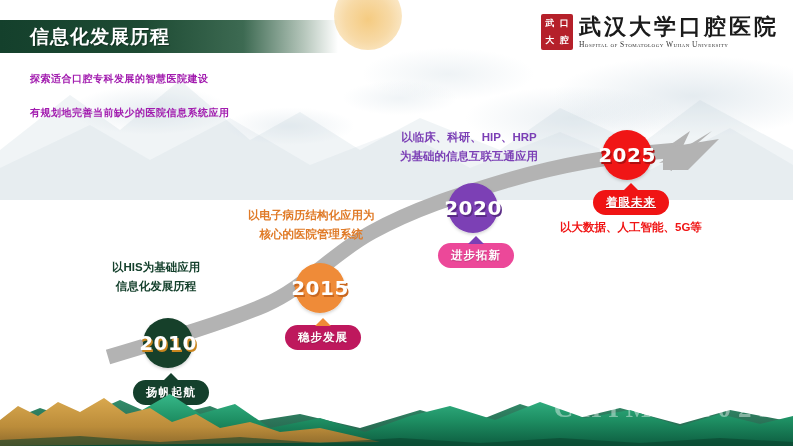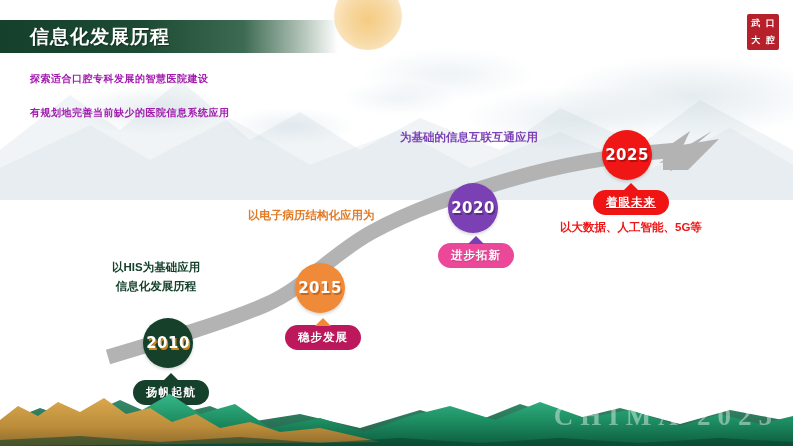--- a/index.html
+++ b/index.html
@@ -103,33 +103,33 @@
   .chip.c2010 .tip{border-bottom:8px solid #14402c;}
   .chip.c2015{left:285px;top:325px;background:#be185d;}
   .chip.c2015 .tip{border-bottom:8px solid #ef8b37;}
   .chip.c2020{left:438px;top:243px;background:#ec4899;}
   .chip.c2020 .tip{border-bottom:8px solid #7b3fb5;}
   .chip.c2025{left:593px;top:190px;background:#f01414;text-decoration:underline;}
   .chip.c2025 .tip{border-bottom:8px solid #f01414;}
 
   
   .yr{
-    position:absolute;font-size:15px;font-weight:bold;color:#fff;
+    position:absolute;font-size:20px;font-weight:bold;color:#fff;
     letter-spacing:.5px;transform:translate(-50%,-50%);
     font-family:"DejaVu Sans",sans-serif;
   }
   .yr.y2010{left:168px;top:343px;text-shadow:1.5px 1.5px 0 #c9861f;}
   .yr.y2015{left:320px;top:288px;text-shadow:1.5px 1.5px 0 #c9671f;}
   .yr.y2020{left:473px;top:208px;text-shadow:1.5px 1.5px 0 #5a2b86;}
   .yr.y2025{left:627px;top:155px;text-shadow:1.5px 1.5px 0 #b01010;}
 
   
   .mountains{position:absolute;left:0;bottom:0;width:793px;height:62px;}
   .watermark{
-    position:absolute;right:14px;bottom:14px;
+    position:absolute;right:14px;bottom:22px;
     font-size:27px;letter-spacing:7px;font-weight:bold;
     color:rgba(255,255,255,.42);font-family:"Liberation Serif",serif;
     pointer-events:none;white-space:nowrap;
   }
 </style>
 </head>
 <body>
 
 <div class="slide">
 
@@ -147,20 +147,24 @@
     <div class="title-text">信息化发展历程</div>
   </div>
 
   <div class="logo-wrap">
     <div class="seal">
       <span>武</span>
       <span>口</span>
       <span>大</span>
       <span>腔</span>
     </div>
+    <div class="logo-txt">
+      <div class="logo-cn">武汉大学口腔医院</div>
+      <div class="logo-en">Hospital of Stomatology Wuhan University</div>
+    </div>
   </div>
 
   <div class="bullets">
     <div class="bullet">探索适合口腔专科发展的智慧医院建设</div>
     <div class="bullet">有规划地完善当前缺少的医院信息系统应用</div>
   </div>
 
   <svg class="timeline" viewBox="0 0 793 446">
     <defs>
       <filter id="nodeShadow" x="-40%" y="-40%" width="180%" height="180%">
@@ -206,22 +210,24 @@
     <i class="tip"></i>
     <span>着眼未来</span>
   </div>
 
   <div class="desc d2010">
     <div>以HIS为基础应用</div>
     <div>信息化发展历程</div>
   </div>
   <div class="desc d2015">
     <div>以电子病历结构化应用为</div>
+    <div>核心的医院管理系统</div>
   </div>
   <div class="desc d2020">
+    <div>以临床、科研、HIP、HRP</div>
     <div>为基础的信息互联互通应用</div>
   </div>
   <div class="desc d2025">
     <div>以大数据、人工智能、5G等</div>
   </div>
 
   <svg class="mountains" viewBox="0 0 793 62" preserveAspectRatio="none">
     <defs>
       <linearGradient id="gGold" x1="0" y1="0" x2="0" y2="1">
         <stop offset="0%" stop-color="#d9a84e"></stop>

